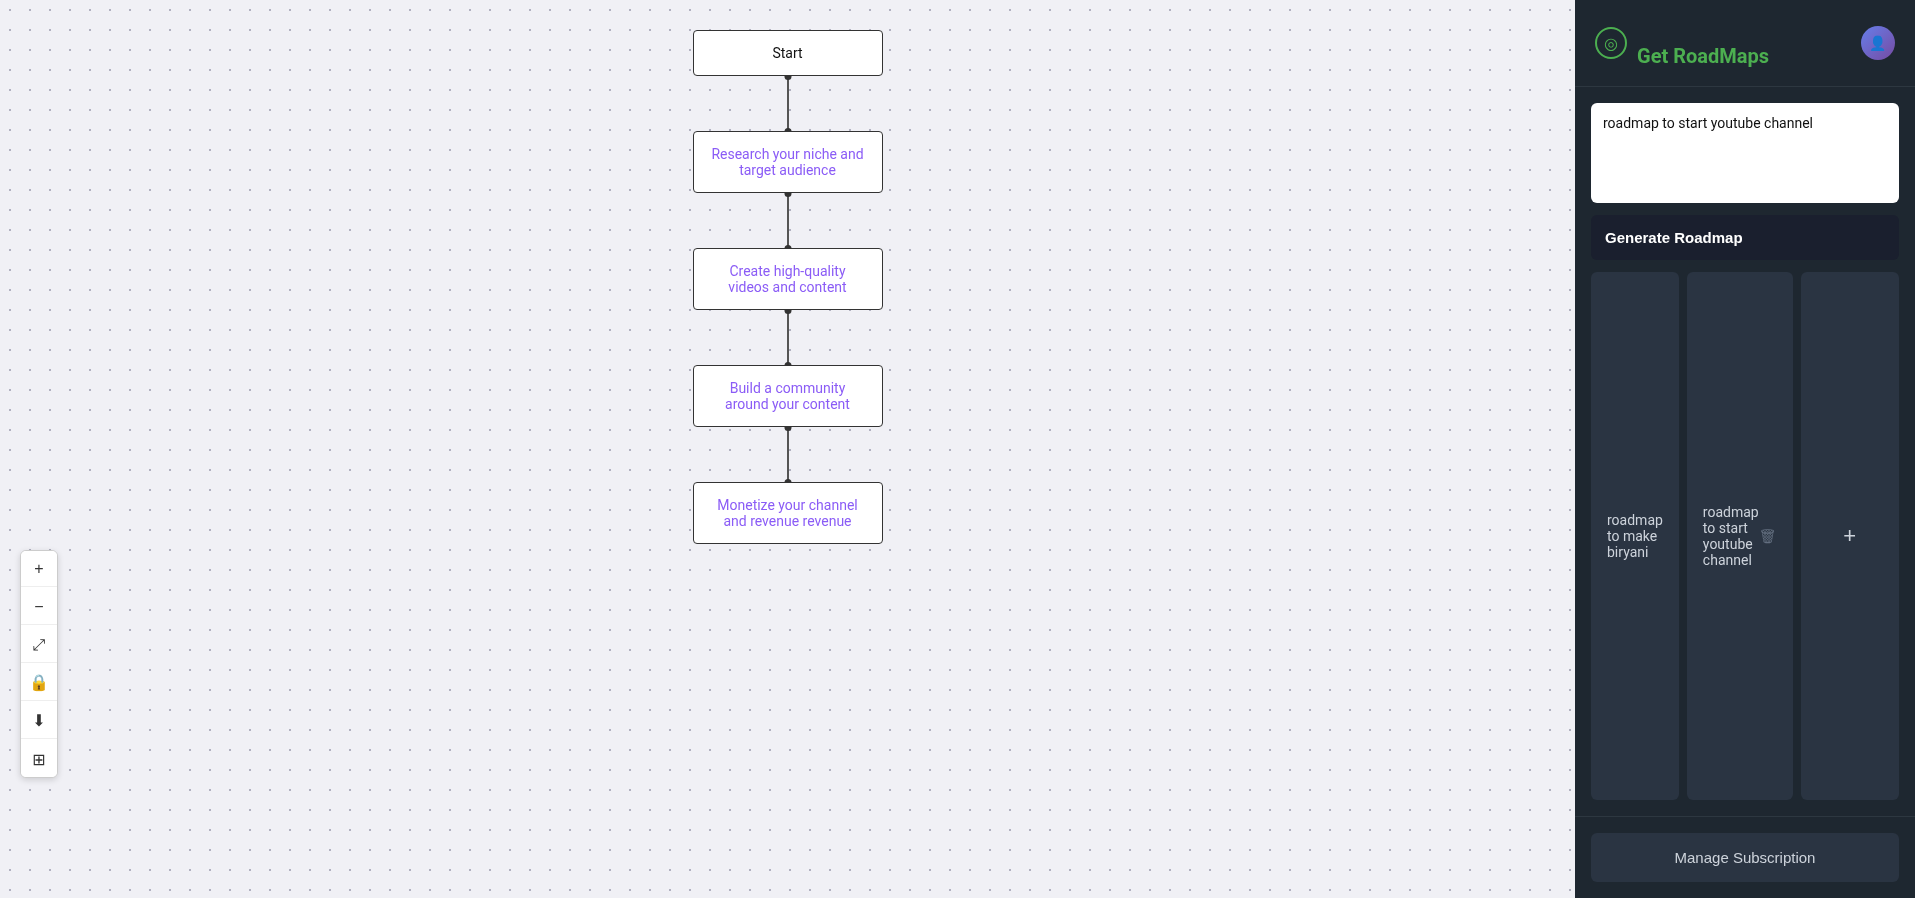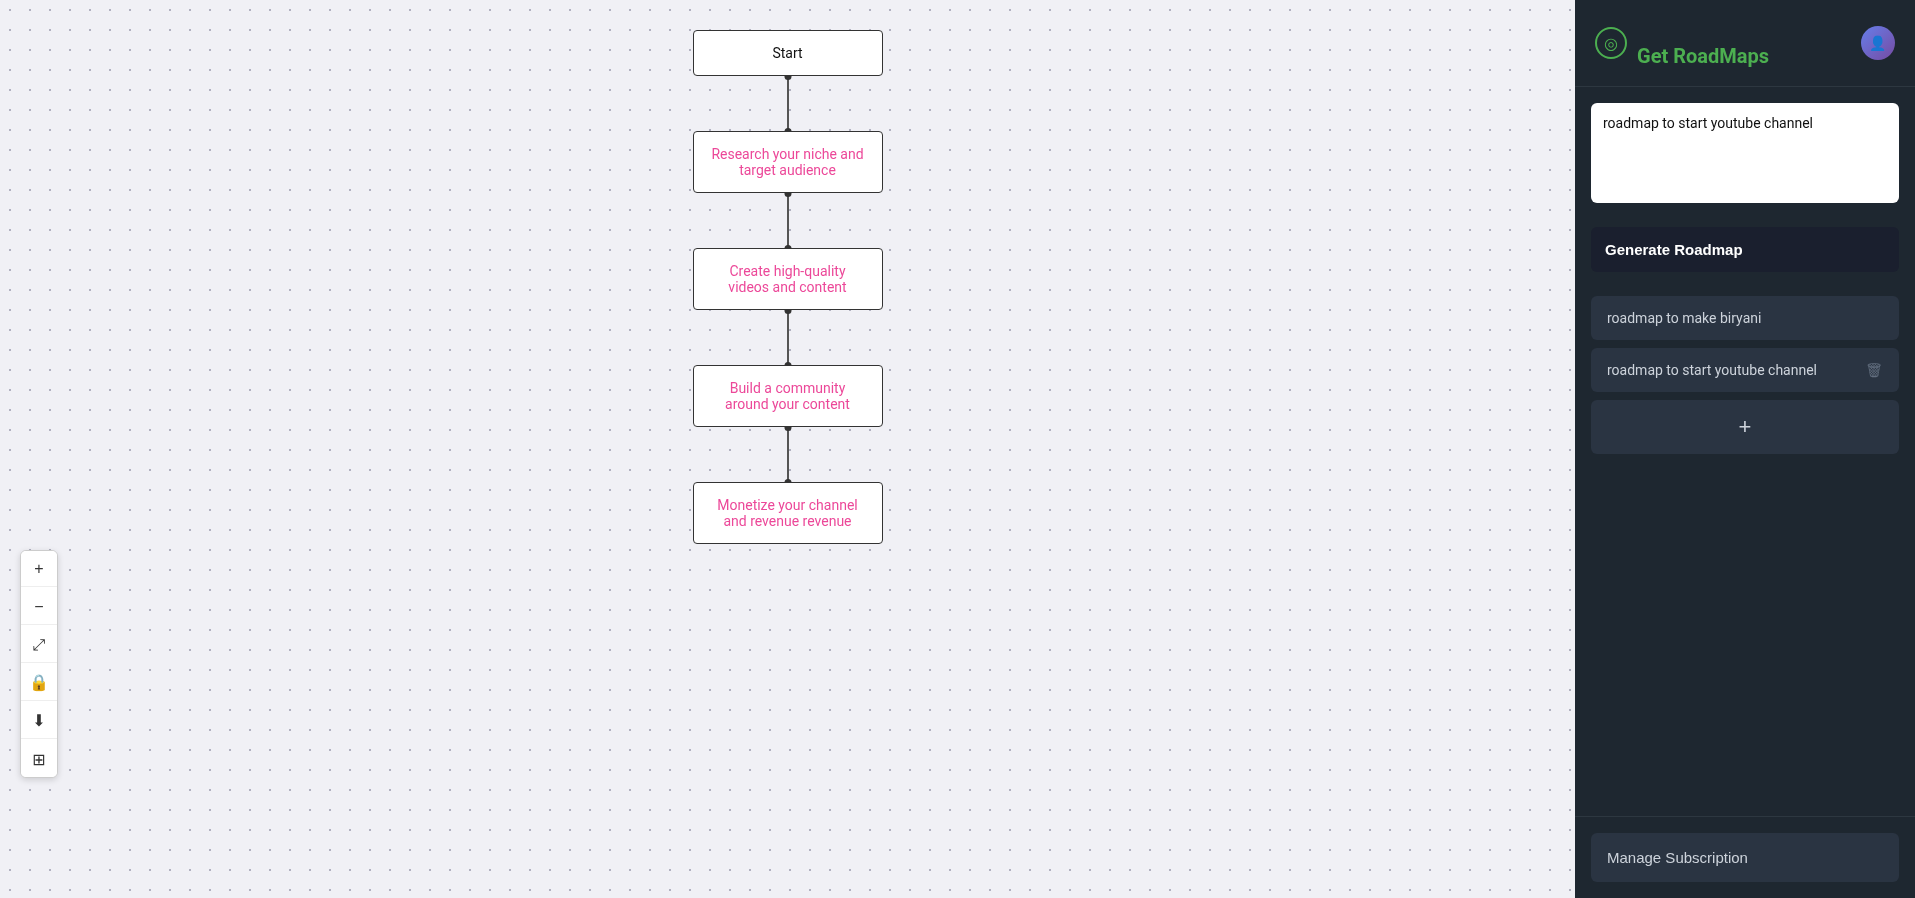--- a/index.html
+++ b/index.html
@@ -35,21 +35,21 @@
     }
 
     .flow-node {
       background: white;
       border: 1.5px solid #333;
       border-radius: 4px;
       width: 190px;
       padding: 14px 16px;
       text-align: center;
       font-size: 14px;
-      color: #ec4899;
+      color: #8b5cf6;
       position: relative;
       z-index: 2;
     }
 
     .flow-node.start-node {
       color: #111;
     }
 
     .flow-connector {
       width: 2px;
@@ -170,21 +170,21 @@
       color: white;
       font-size: 14px;
       cursor: pointer;
     }
 
     .sidebar-content {
       flex: 1;
       display: flex;
       flex-direction: column;
       padding: 16px;
-      gap: 24px;
+      gap: 12px;
       overflow-y: auto;
     }
 
     
     .prompt-textarea {
       width: 100%;
       background: white;
       color: #111;
       border: none;
       border-radius: 6px;
@@ -205,21 +205,21 @@
       padding: 14px;
       font-size: 15px;
       font-weight: 600;
       cursor: pointer;
       text-align: left;
     }
 
     
     .history-section {
       display: flex;
-      flex-direction: column;
+      flex-direction: row;
       gap: 8px;
       flex: 1;
     }
 
     .history-item {
       background: #2a3442;
       border-radius: 6px;
       padding: 14px 16px;
       font-size: 14px;
       color: #cdd3db;
@@ -258,21 +258,21 @@
     .manage-subscription-btn {
       width: 100%;
       background: #2a3442;
       color: #cdd3db;
       border: none;
       border-radius: 6px;
       padding: 16px;
       font-size: 15px;
       font-weight: 500;
       cursor: pointer;
-      text-align: left;
+      text-align: center;
     }
   </style>
 </head>
 <body>
 
 <div class="canvas-area">
 
   <div class="flowchart">
 
     <div class="flow-node start-node">

